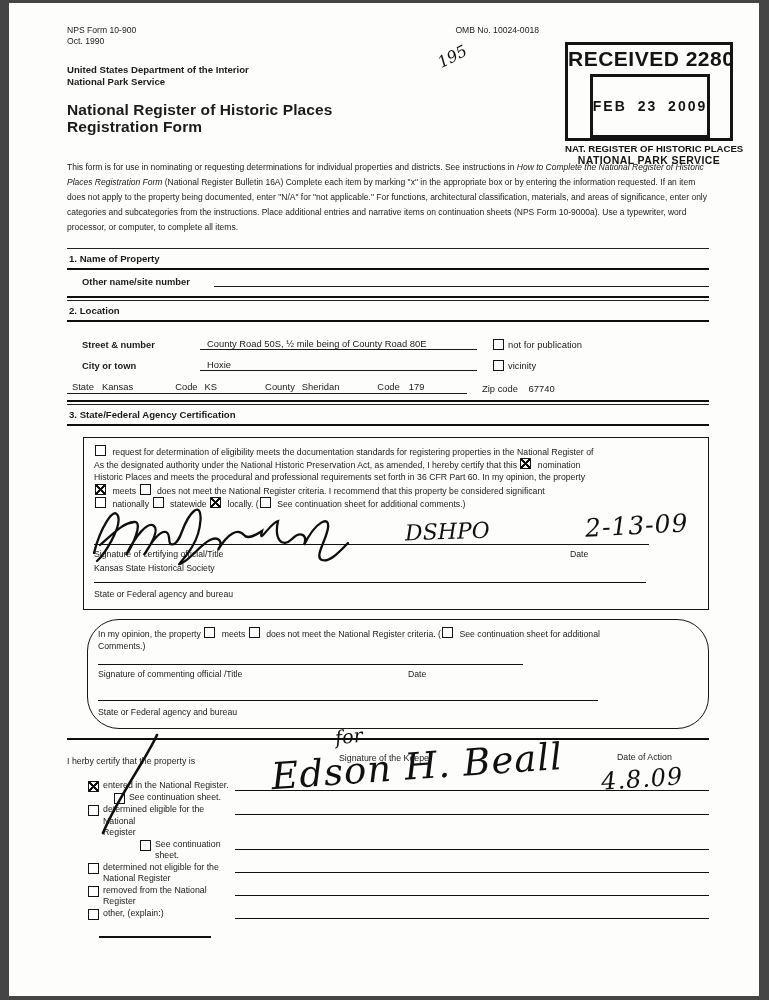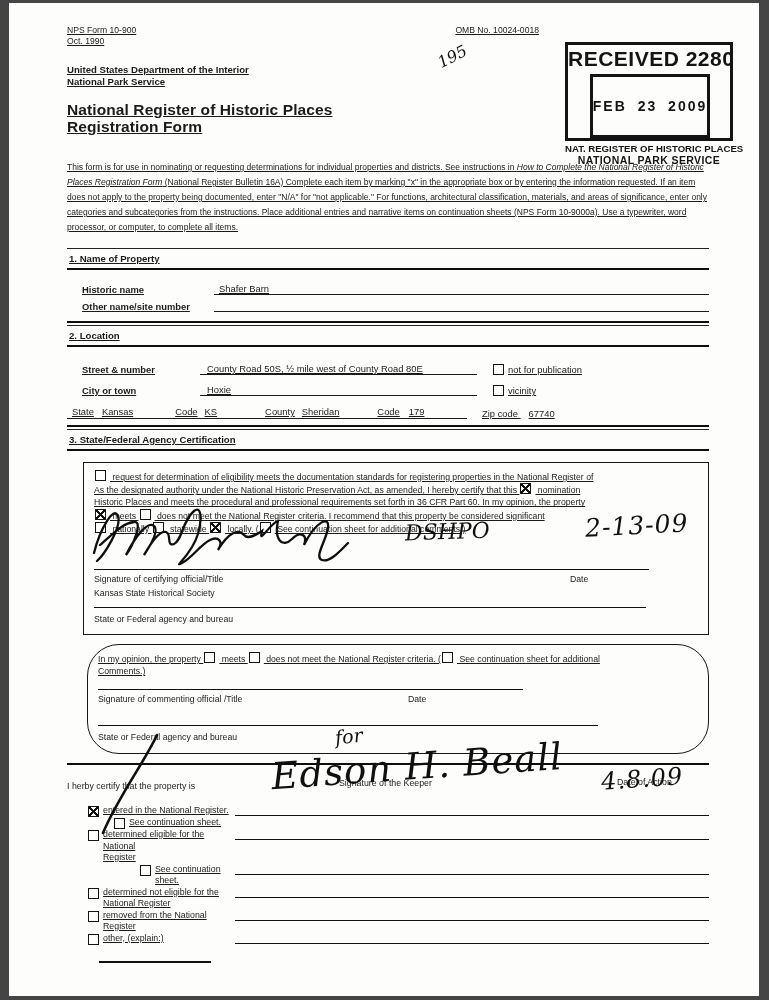--- a/index.html
+++ b/index.html
@@ -1,18 +1,18 @@
 <!DOCTYPE html>
 <html><head>
 <meta charset="utf-8">
 <style>
   html,body{margin:0;padding:0;background:#888;}
   .scan{position:relative;width:769px;height:1000px;background:#454545;font-family:"Liberation Sans",sans-serif;overflow:hidden;}
   .paper{position:absolute;left:9px;top:3px;right:10px;bottom:4px;background:#fdfdfc;color:#1b1b1b;}
-  .content{position:absolute;left:58px;top:22px;width:642px;text-decoration:underline;}
+  .content{position:absolute;left:58px;top:22px;width:642px;}
   .hdr-row{display:flex;justify-content:space-between;font-size:8.6px;line-height:10.5px;}
   .agency{margin-top:18px;font-size:9.6px;line-height:11.5px;font-weight:bold;}
   .doc-title{margin-top:14px;font-size:15.5px;line-height:17px;font-weight:bold;letter-spacing:.1px;}
   .intro{margin-top:25px;font-size:8.5px;line-height:15px;text-align:left;width:642px;}
   .intro i{font-style:italic;}
   .sec{border-top:1px solid #222;border-bottom:2px solid #0e0e0e;font-weight:bold;font-size:9.6px;padding:4px 0 4px 2px;}
   .endline{border-top:2px solid #0e0e0e;height:0;}
   
   .frow{display:flex;align-items:flex-end;font-size:9.4px;}
   .flabel{font-weight:bold;}
@@ -76,35 +76,31 @@
 
       <div class="doc-title">
         <div>National Register of Historic Places</div>
         <div>Registration Form</div>
       </div>
 
       <div class="intro"><span>This form is for use in nominating or requesting determinations for individual properties and districts.  See instructions in </span><i>How to Complete the National Register of Historic Places Registration Form</i><span> (National Register Bulletin 16A) Complete each item by marking "x" in the appropriate box or by entering the information requested. If an item does not apply to the property being documented, enter "N/A" for "not applicable." For functions, architectural classification, materials, and areas of significance, enter only categories and subcategories from the instructions.  Place additional entries and narrative items on continuation sheets (NPS Form 10-9000a). Use a typewriter, word processor, or computer, to complete all items.</span></div>
 
       <div class="sec" style="margin-top:13px;">1. Name of Property</div>
 
-      <div class="frow" style="margin-top:13px;">
-        <div class="flabel" style="width:132px;padding-left:15px;">Historic name</div>
-        <div class="uline" style="flex:1;padding-left:5px;">Shafer Barn</div>
-      </div>
       <div class="frow" style="margin-top:5px;align-items:flex-end;">
         <div class="flabel" style="width:132px;padding-left:15px;">Other name/site number</div>
         <div class="uline" style="flex:1;padding-left:5px;min-height:11px;"></div>
       </div>
 
       <div class="endline" style="margin-top:9px;"></div>
       <div class="sec" style="margin-top:2px;border-top-width:1px;">2. Location</div>
 
       <div class="frow" style="margin-top:16px;">
         <div class="flabel" style="width:118px;padding-left:15px;">Street &amp; number</div>
-        <div class="uline" style="width:270px;padding-left:7px;">County Road 50S, ½ mile west of County Road 80E</div>
+        <div class="uline" style="width:270px;padding-left:7px;">County Road 50S, ½ mile being of County Road 80E</div>
         <div style="padding-left:15px;display:flex;align-items:center;">
           <span class="cb"></span>
           <span>not for publication</span>
         </div>
       </div>
       <div class="frow" style="margin-top:9px;">
         <div class="flabel" style="width:118px;padding-left:15px;">City or town</div>
         <div class="uline" style="width:270px;padding-left:7px;">Hoxie</div>
         <div style="padding-left:15px;display:flex;align-items:center;">
           <span class="cb"></span>

